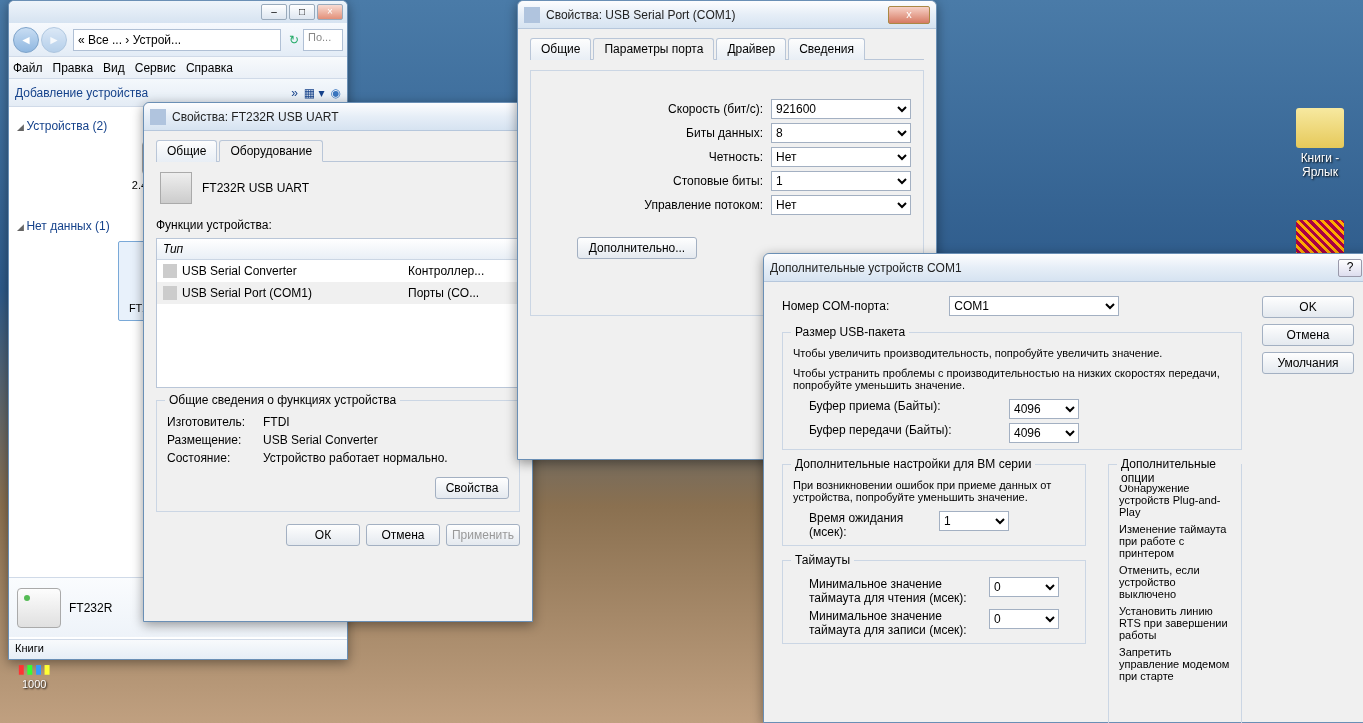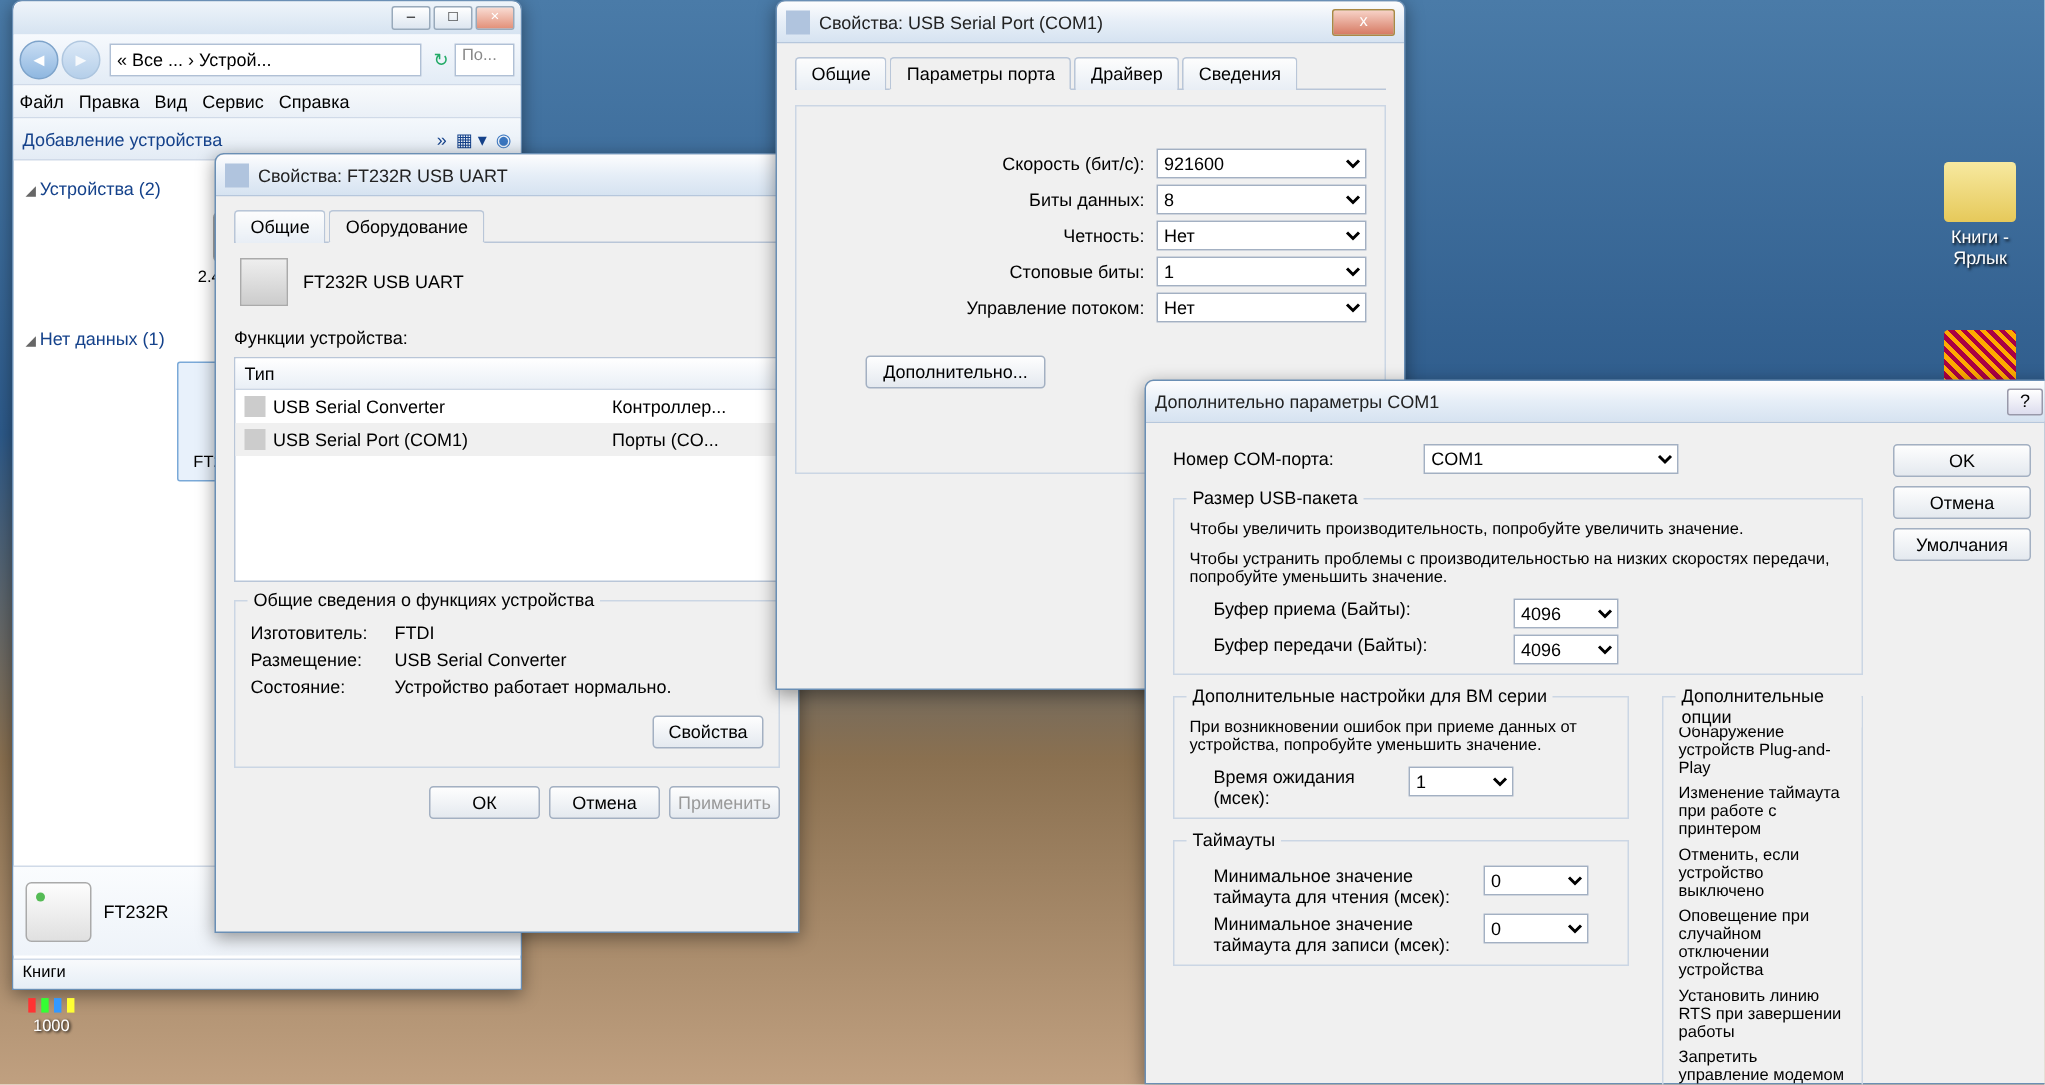--- a/index.html
+++ b/index.html
@@ -45,21 +45,21 @@
 .tabs { display:flex; border-bottom:1px solid #b9c6d8; margin-bottom:10px;}
 .tabs .tab { padding:3px 10px; border:1px solid #b9c6d8; border-bottom:none; background:linear-gradient(180deg,#fdfdfd,#e8eef5); margin-right:2px; cursor:pointer; position:relative; top:1px; border-radius:3px 3px 0 0;}
 .tabs .tab.active { background:#f0f0f0; border-bottom:1px solid #f0f0f0;}
 #propFT .dev-header { display:flex; align-items:center; margin:6px 4px 14px;}
 #propFT .dev-header .icon { width:32px; height:32px; background:linear-gradient(180deg,#eee,#ccc); border:1px solid #aaa; margin-right:10px;}
 #propFT .fun-label { margin:4px 0 6px;}
 #propFT .fun-table { border:1px solid #b9c6d8; height:150px; background:#fff;}
 #propFT .fun-table .hdr { display:flex; background:linear-gradient(180deg,#fff,#e9eff6); border-bottom:1px solid #cbd6e4;}
 #propFT .fun-table .hdr > div { padding:3px 6px; border-right:1px solid #cbd6e4;}
 #propFT .fun-table .hdr > div:first-child { width:245px;}
-#propFT .fun-table .hdr > div:last-child { flex:1;}
+#propFT .fun-table .hdr > div:last-child { flex:1;font-style:italic;}
 #propFT .fun-table .row { display:flex; padding:2px 0;}
 #propFT .fun-table .row.sel { background:#f0f0f0;}
 #propFT .fun-table .row .c1 { width:245px; padding:2px 6px; display:flex; align-items:center;}
 #propFT .fun-table .row .c1 .ri { width:14px; height:14px; background:#ccc; margin-right:5px; display:inline-block;}
 #propFT .fun-table .row .c2 { flex:1; padding:2px 6px; }
 #propFT .group { border:1px solid #cbd6e4; padding:10px 10px 12px; margin-top:12px; position:relative;}
 #propFT .group .glabel { position:absolute; top:-8px; left:8px; background:#f0f0f0; padding:0 4px;}
 #propFT .kv { display:flex; margin:4px 0;}
 #propFT .kv .k { width:96px;}
 .buttons { display:flex; justify-content:flex-end; gap:6px; margin-top:12px;}
@@ -267,21 +267,21 @@
         </div>
       <div class="adv-btn-row">
           <button class="btn" style="min-width:120px">Дополнительно...</button>
         </div>
     </div>
   </div>
 </div>
 
 <div class="win" id="advCOM">
   <div class="titlebar">
-    <span class="t-text">Дополнительно параметры COM1</span>
+    <span class="t-text">Дополнительные устройств COM1</span>
     <span class="t-help">?</span>
   </div>
   <div class="body">
     <div class="left">
       <div class="row1">
         <label>Номер COM-порта:</label>
         <select><option>COM1</option></select>
       </div>
       <div class="grp">
         <div class="glabel">Размер USB-пакета</div>
@@ -317,21 +317,20 @@
                 <select><option>0</option></select>
               </div>
           </div>
         </div>
         <div class="col">
           <div class="grp" style="height:290px">
             <div class="glabel">Дополнительные опции</div>
             <div class="opt">Обнаружение устройств Plug-and-Play</div>
             <div class="opt">Изменение таймаута при работе с принтером</div>
             <div class="opt">Отменить, если устройство выключено</div>
-            <div class="opt">Оповещение при случайном отключении устройства</div>
             <div class="opt">Установить линию RTS при завершении работы</div>
             <div class="opt">Запретить управление модемом при старте</div>
           </div>
         </div>
       </div>
     </div>
     <div class="right">
       <button class="btn">OK</button>
       <button class="btn">Отмена</button>
       <button class="btn">Умолчания</button>

